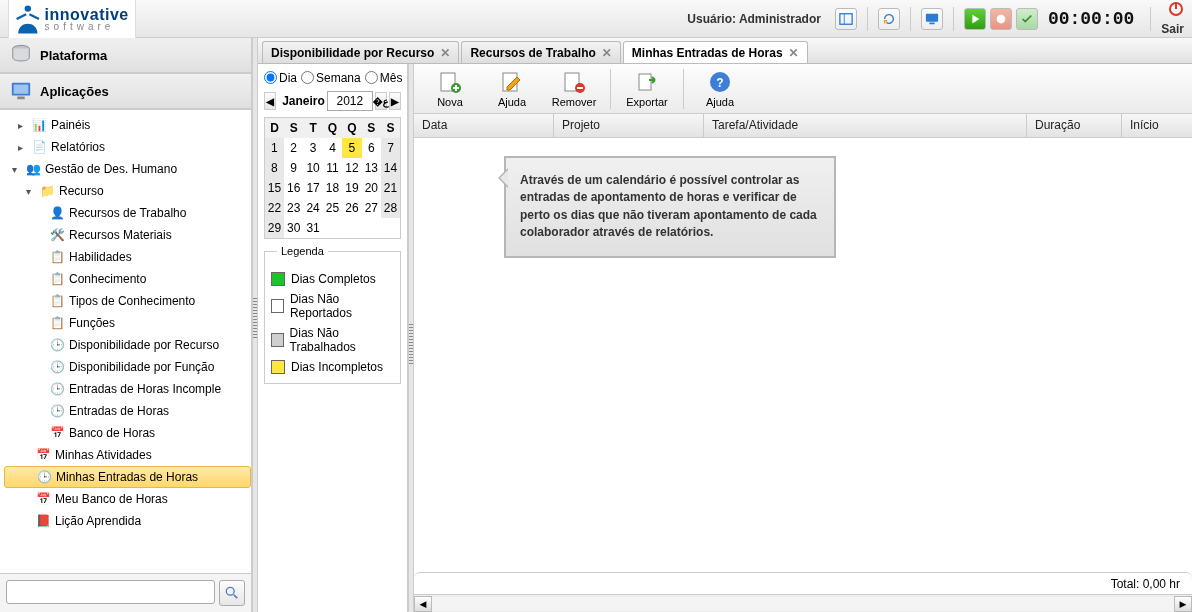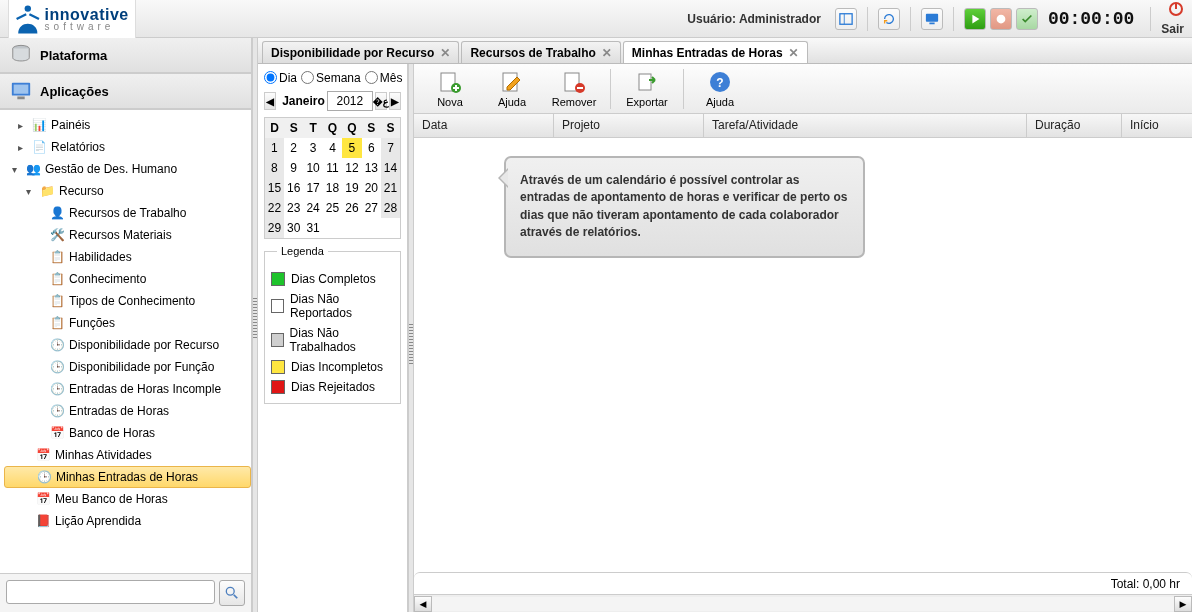--- a/index.html
+++ b/index.html
@@ -73,21 +73,21 @@
 .grid-area{flex:1; display:flex; flex-direction:column; min-width:0;}
 .toolbar{ height:50px; background:linear-gradient(#fdfdfd,#ebebeb); border-bottom:1px solid #ccc; display:flex; align-items:center; padding:2px 6px; gap:2px;}
 .tool{ width:60px; display:flex; flex-direction:column; align-items:center; gap:2px; cursor:pointer; padding:2px 0;}
 .tool .ticon{width:24px;height:24px;}
 .tool span{font-size:11px;}
 .tool-sep{width:1px;height:40px;background:#ccc;margin:0 4px;}
 
 .grid-head{display:flex; height:24px; background:linear-gradient(#f7f7f7,#e3e3e3); border-bottom:1px solid #ccc;}
 .col{ border-right:1px solid #ccc; padding:4px 8px; font-weight:normal; color:#222;}
 .grid-body{flex:1; background:#fff; position:relative;}
-.callout{ position:absolute; left:90px; top:18px; width:361px; background:linear-gradient(#f0f0f0,#e0e0e0); border:2px solid #b6b6b6; border-radius:7px; padding:14px 14px 14px 14px; color:#333; font-size:12px; line-height:1.45; font-weight:bold;}
+.callout{ position:absolute; left:90px; top:18px; width:332px; background:linear-gradient(#f0f0f0,#e0e0e0); border:2px solid #b6b6b6; border-radius:0; padding:14px 14px 14px 14px; color:#333; font-size:12px; line-height:1.45; font-weight:bold;}
 .callout::before{content:''; position:absolute; left:-18px; top:10px; width:0;height:0;border:10px solid transparent; border-right-color:#b6b6b6;}
 .callout::after{content:''; position:absolute; left:-14px; top:12px; width:0;height:0;border:8px solid transparent; border-right-color:#e8e8e8;}
 .grid-foot{ height:22px; border-top:1px solid #ccc; display:flex; justify-content:flex-end; align-items:center; padding:0 12px; font-size:11px;border-radius:6px;}
 .hscroll{height:18px;background:#eee;border-top:1px solid #ccc; display:flex;align-items:center;}
 .hscroll .sbtn{width:18px;height:16px;background:linear-gradient(#fdfdfd,#ddd);border:1px solid #bbb;display:flex;align-items:center;justify-content:center;font-size:9px;}
 .hscroll .strack{flex:1;height:14px;background:#f4f4f4;}
 
 .collapse-bar{width:6px;background:#e6e6e6;border-left:1px solid #ccc;border-right:1px solid #ccc;cursor:pointer;}
 .collapse-bar .grip{width:4px;height:40px;margin:260px auto 0;background:repeating-linear-gradient(#888,#888 1px,transparent 1px,transparent 3px);}
 </style>
@@ -407,24 +407,20 @@
                 <span>Dias Não Reportados</span>
               </div>
               <div class="legend-row">
                 <div class="sw" style="background: rgb(207, 207, 207);"></div>
                 <span>Dias Não Trabalhados</span>
               </div>
               <div class="legend-row">
                 <div class="sw" style="background: rgb(255, 230, 64);"></div>
                 <span>Dias Incompletos</span>
               </div>
-              <div class="legend-row">
-                <div class="sw" style="background: rgb(224, 21, 21);"></div>
-                <span>Dias Rejeitados</span>
-              </div>
             </div>
         </fieldset>
       </div>
 
       <div class="collapse-bar">
           <div class="grip"></div>
         </div>
 
       <div class="grid-area">
         <div class="toolbar">

